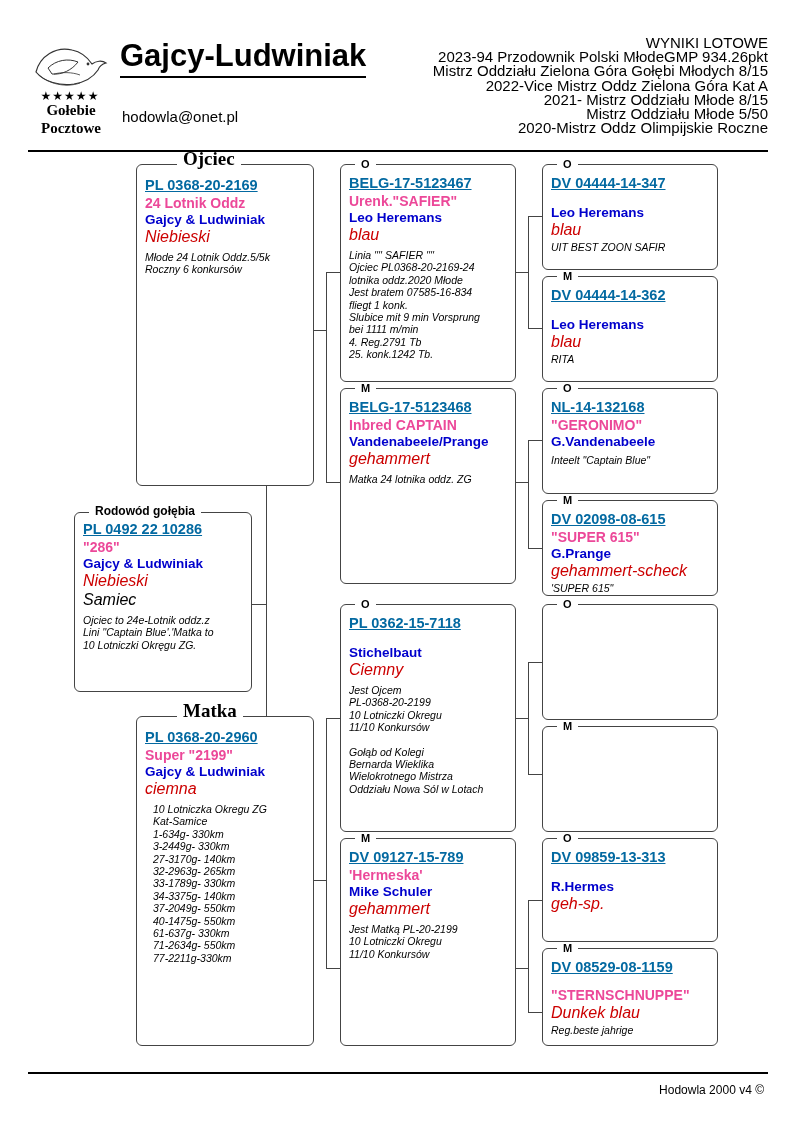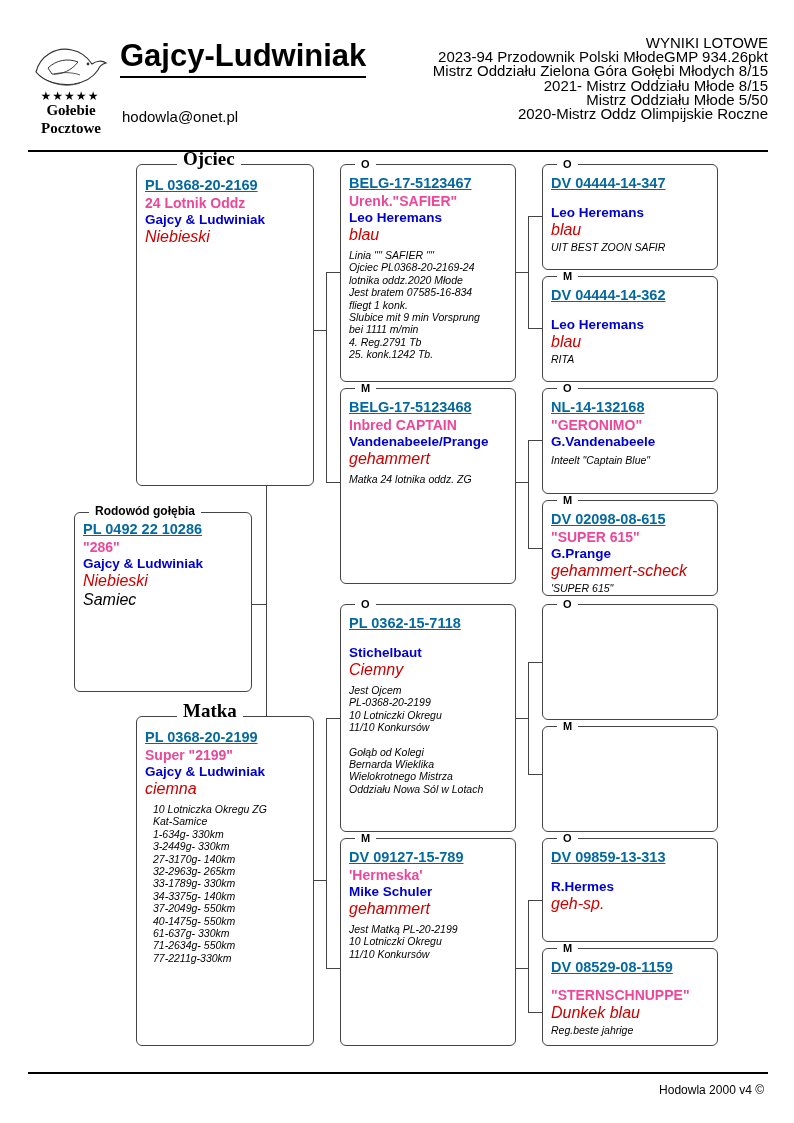--- a/index.html
+++ b/index.html
@@ -112,20 +112,21 @@
       <div class="l2">Pocztowe</div>
     </div>
 
     <div class="title">Gajcy-Ludwiniak</div>
     <div class="email">hodowla@onet.pl</div>
 
     <div class="results">
       <div>WYNIKI LOTOWE</div>
       <div>2023-94 Przodownik Polski MłodeGMP 934.26pkt</div>
       <div>Mistrz Oddziału Zielona Góra Gołębi Młodych 8/15</div>
+      <div>2022-Vice Mistrz Oddz Zielona Góra Kat A</div>
       <div>2021- Mistrz Oddziału Młode 8/15</div>
       <div>Mistrz Oddziału Młode 5/50</div>
       <div>2020-Mistrz Oddz Olimpijskie Roczne</div>
     </div>
   </div>
   <div class="hrule"></div>
   <div class="hrule2"></div>
   <div class="footer">Hodowla 2000 v4 ©</div>
 
   <div class="ln" style="left:252px;top:604px;width:14px;height:1px;"></div>
@@ -164,37 +165,42 @@
   <div class="ln" style="left:528px;top:1012px;width:14px;height:1px;"></div>
 
   <div class="box" style="left:74px;top:512px;width:178px;height:180px;">
     <div class="legend med" style="left:14px;">Rodowód gołębia</div>
     <div class="inner">
       <div class="ring">PL 0492 22 10286</div>
       <div class="nick">"286"</div>
       <div class="breeder">Gajcy &amp; Ludwiniak</div>
       <div class="color">Niebieski</div>
       <div class="color blk">Samiec</div>
+      <div class="notes" style="white-space:pre-line;">Ojciec to 24e-Lotnik oddz.z
+Lini ''Captain Blue'.'Matka to
+10 Lotniczki Okręgu ZG.</div>
     </div>
   </div>
 
   <div class="box" style="left:136px;top:164px;width:178px;height:322px;">
     <div class="legend big" style="left:40px;">Ojciec</div>
     <div class="inner" style="top:12px;">
       <div class="ring">PL 0368-20-2169</div>
       <div class="nick">24 Lotnik Oddz</div>
       <div class="breeder">Gajcy &amp; Ludwiniak</div>
       <div class="color">Niebieski</div>
+      <div class="notes" style="white-space:pre-line;">Młode 24 Lotnik Oddz.5/5k
+Roczny  6 konkursów</div>
     </div>
   </div>
 
   <div class="box" style="left:136px;top:716px;width:178px;height:330px;">
     <div class="legend big" style="left:40px;">Matka</div>
     <div class="inner" style="top:12px;">
-      <div class="ring">PL 0368-20-2199</div>
+      <div class="ring">PL 0368-20-2960</div>
       <div class="nick">Super "2199"</div>
       <div class="breeder">Gajcy &amp; Ludwiniak</div>
       <div class="color">ciemna</div>
       <div class="notes" style="white-space:pre-line;margin-left:8px;">10 Lotniczka Okregu ZG
 Kat-Samice
 1-634g- 330km
 3-2449g- 330km
 27-3170g- 140km
 32-2963g- 265km
 33-1789g- 330km

